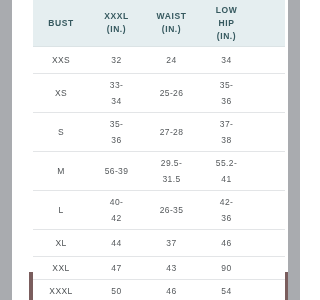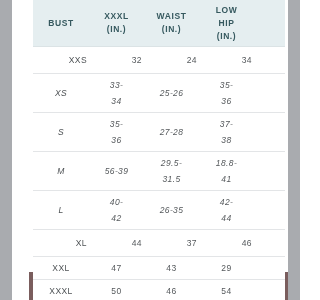--- a/index.html
+++ b/index.html
@@ -81,22 +81,22 @@
     text-align: center;
     vertical-align: middle;
     color: #55595c;
     font-size: 8.5px;
     letter-spacing: 0.4px;
     line-height: 16px;
     padding: 0 2px;
     border-bottom: 1px solid #e3e5e7;
     white-space: pre-line;
   }
-  tbody tr.r-tall td { height: 38px; font-style: italic; }
-  tbody tr.r-mid  td { height: 26px; text-align: right; }
+  tbody tr.r-tall td { height: 38px; }
+  tbody tr.r-mid  td { height: 26px; }
   tbody tr.r-short td { height: 22px; }
   tbody tr:last-child td { border-bottom: none; }
   td.size-cell { color: #4e5255; }
 </style>
 </head>
 <body>
 
 <div class="screen">
 
   <div class="gutter gutter-left"></div>
@@ -150,45 +150,45 @@
           <td>27-28</td>
           <td>37-
 38</td>
           <td></td>
         </tr>
         <tr class="r-tall">
           <td class="size-cell">M</td>
           <td>56-39</td>
           <td>29.5-
 31.5</td>
-          <td>18.8-
+          <td>55.2-
 41</td>
           <td></td>
         </tr>
         <tr class="r-tall">
           <td class="size-cell">L</td>
           <td>40-
 42</td>
           <td>26-35</td>
           <td>42-
-44</td>
+36</td>
           <td></td>
         </tr>
         <tr class="r-mid">
           <td class="size-cell">XL</td>
           <td>44</td>
           <td>37</td>
           <td>46</td>
           <td></td>
         </tr>
         <tr class="r-short">
           <td class="size-cell">XXL</td>
           <td>47</td>
           <td>43</td>
-          <td>29</td>
+          <td>90</td>
           <td></td>
         </tr>
         <tr class="r-short">
           <td class="size-cell">XXXL</td>
           <td>50</td>
           <td>46</td>
           <td>54</td>
           <td></td>
         </tr>
       </tbody>

